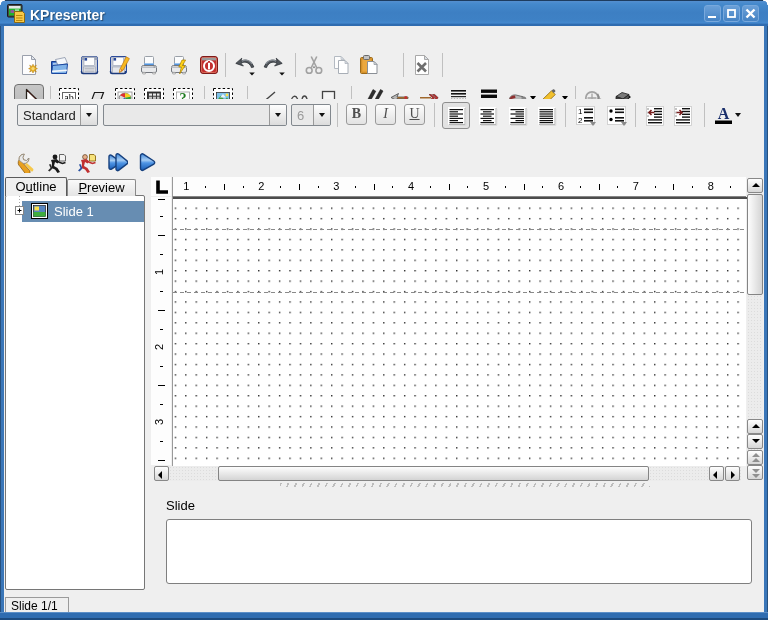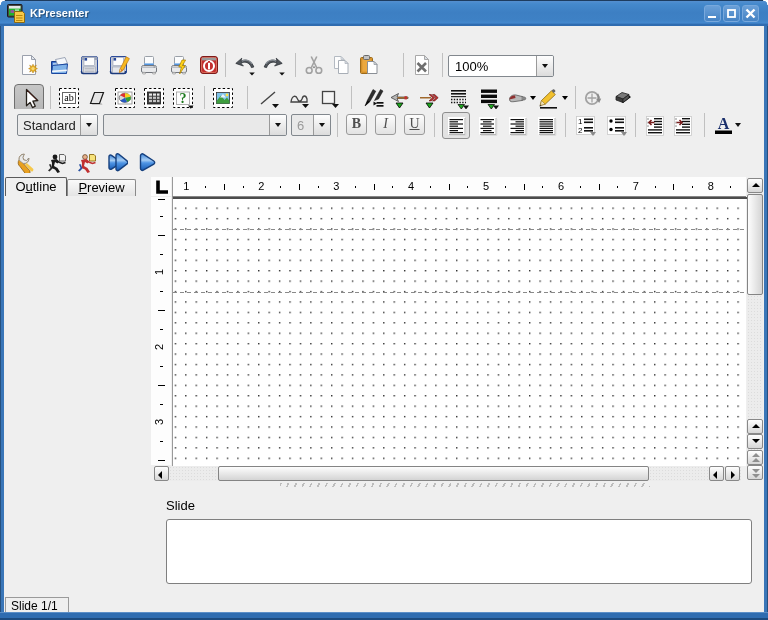--- a/index.html
+++ b/index.html
@@ -6,21 +6,21 @@
 html,body { width:768px; height:620px; overflow:hidden; }
 body { font-family:"Liberation Sans", sans-serif; font-size:13px; background:#efefef; }
 #win { position:absolute; left:0; top:0; width:768px; height:620px; background:#efefef; }
 .abs { position:absolute; }
 #titlebar { position:absolute; left:0; top:0; width:768px; height:26px;
   background:linear-gradient(180deg,#548fd0 0%,#4489cc 12%,#3d7fc3 45%,#3e81c5 75%,#4489cf 88%,#2f6cb0 93%,#2f6cb0 100%);
   border-top:1px solid #1d3c5f; }
 #borderL { position:absolute; left:0; top:26px; width:4px; height:588px; background:#3a76b8; border-left:1px solid #27517f; }
 #borderR { position:absolute; left:764px; top:26px; width:4px; height:588px; background:#3a76b8; border-right:1px solid #27517f; }
 #borderB { position:absolute; left:0; top:612px; width:768px; height:8px; background:#2f6cb0; border-bottom:2px solid #1c4a7e; border-top:1px solid #5b8ec7; }
-#title-text { position:absolute; left:30px; top:6px; color:#fff; font-weight:bold; font-size:11px; text-shadow:1px 1px 1px rgba(0,0,0,0.45); }
+#title-text { position:absolute; left:30px; top:6px; color:#fff; font-weight:bold; font-size:14px; text-shadow:1px 1px 1px rgba(0,0,0,0.45); }
 .tbtn { position:absolute; top:4px; width:17px; height:17px; border-radius:3px;
   background:linear-gradient(180deg,#6ba0d8,#4583c4); border:1px solid #78a8dc; }
 #menubar { position:absolute; left:4px; top:26px; width:760px; height:22px; background:#efefef; }
 #menubar span.mi { position:absolute; top:4px; color:#000; white-space:pre; }
 .toolbar { position:absolute; left:4px; width:760px; background:#efefef; }
 .handle { position:absolute; left:1px; top:3px; bottom:3px; width:8px;
   background-image:radial-gradient(circle 1px, #a9b4c0 55%, transparent 60%);
   background-size:4px 4px; background-position:1px 1px; }
 .tsep { position:absolute; width:1px; background:#c0c0c0; }
 .ticon { position:absolute; }
@@ -211,26 +211,20 @@
 <path d="M9.5 7.5 h6.5 l3 3 v9 h-9.5 z" fill="#fff" stroke="#8a8f96"></path>
 <path d="M16 7.5 l3 3 h-3 z" fill="#dde2e8" stroke="#8a8f96" stroke-width="0.7"></path>
       </svg>
 <div class="tsep" style="left:399px;top:5px;height:24px"></div>
 <svg class="ticon" style="left:407px;top:6px" width="22" height="22" viewBox="0 0 22 22">
         <path d="M4.5 1.5 h9 l4 4 v15 h-13 z" fill="#fff" stroke="#a9a9a9"></path>
 <path d="M13.5 1.5 l4 4 h-4 z" fill="#d8dde4" stroke="#a9a9a9"></path>
 <path d="M6.5 9 L15 17.5 M15 9 L6.5 17.5" stroke="#6f6f6f" stroke-width="2.6"></path>
       </svg>
 <div class="tsep" style="left:438px;top:5px;height:24px"></div>
-<div class="combo" style="left:444px;top:7px;width:106px;height:22px">
-        <span class="abs" style="left:6px;top:3px;font-size:13px">100%</span>
-        <div class="cbtn">
-          <div class="carr" style="left:4.5px;top:8px"></div>
-        </div>
-      </div>
 </div>
 
 <div class="toolbar" id="tb2" style="top:82px;height:32px">
 <div class="handle"></div>
 <div class="abs" style="left:10px;top:2px;width:30px;height:28px;background:linear-gradient(180deg,#c6c6c6,#b6b6b6);border:1px solid #6f6f6f;border-radius:4px"></div>
 <svg class="ticon" style="left:16px;top:5px" width="22" height="22" viewBox="0 0 22 22">
         <path d="M6.5 2.5 L6.5 18.8 L10.1 15.4 L12.5 20.6 L15.3 19.2 L12.9 14.1 L17.8 13.5 Z" fill="#fff" stroke="#26201a" stroke-width="1.3" stroke-linejoin="round"></path>
 <path d="M6.9 3.3 L17 13.2" stroke="#4a1510" stroke-width="0.9"></path>
       </svg>
 <div class="tsep" style="left:46px;top:4px;height:24px"></div>
@@ -364,21 +358,21 @@
 <path d="M14.2 12 l5 -0.5 -2 4.4 z" fill="#8a8a8a"></path>
       </svg>
 <svg class="ticon" style="left:608px;top:5px" width="22" height="22" viewBox="0 0 22 22">
         <path d="M8 14 L16 8 l3 2 L11 16 z" fill="#000"></path>
 <path d="M4 9.5 L10 5.5 L17 7.5 L11 12 z" fill="#7a7a7a" stroke="#222" stroke-width="0.8"></path>
 <path d="M4 9.5 L11 12 v3.5 L4 13 z" fill="#3c3c3c" stroke="#222" stroke-width="0.8"></path>
 <path d="M17 7.5 L11 12 v3.5 L17 11 z" fill="#555" stroke="#222" stroke-width="0.8"></path>
       </svg>
 </div>
 
-<div class="toolbar" id="tb3" style="top:109px;height:33px">
+<div class="toolbar" id="tb3" style="top:99px;height:33px">
 <div class="handle"></div>
 <div class="combo" style="left:13px;top:5px;width:81px;height:22px;background:#ececec">
         <span class="abs" style="left:5px;top:3px;font-size:13px;color:#222">Standard</span>
         <div class="cbtn">
           <div class="carr" style="left:4.5px;top:8px"></div>
         </div>
       </div>
 <div class="combo" style="left:99px;top:5px;width:184px;height:22px;background:#e9e9e9">
         <div class="cbtn">
           <div class="carr" style="left:4.5px;top:8px"></div>
@@ -552,20 +546,36 @@
             <stop offset="1" stop-color="#1a5cb4"></stop>
           </linearGradient>
         </defs>
 <path d="M4.5 4.6 a1.8 1.8 0 0 1 2.8 -1.5 L17.8 10 a1.9 1.9 0 0 1 0 3.2 L7.3 19.1 a1.8 1.8 0 0 1 -2.8 -1.5 z" fill="url(#bgrad2)" stroke="#16407e" stroke-width="1.4"></path>
       </svg>
 </div>
 
 <div id="main">
 <div class="tab" id="tab-outline">O<u>u</u>tline</div>
 <div class="tab" id="tab-preview"><u>P</u>review</div>
+<div id="treebox">
+<div id="treerow"></div>
+<div style="position:absolute;left:13px;top:0px;width:1px;height:10px;background-image:repeating-linear-gradient(0deg,#aaa 0 1px,transparent 1px 3px)"></div>
+<div id="expander">
+          <svg width="7" height="7">
+            <path d="M1.5 3.5 H5.5 M3.5 1.5 V5.5" stroke="#000" stroke-width="1"></path>
+          </svg>
+        </div>
+<svg class="abs" style="left:25px;top:7px" width="17" height="16" viewBox="0 0 17 16">
+<rect x="0.5" y="0.5" width="16" height="15" fill="#fff" stroke="#000"></rect>
+<rect x="2.5" y="2.5" width="12" height="11" fill="#5585c0" stroke="#000" stroke-width="0.6"></rect>
+<rect x="3.5" y="3.5" width="4.5" height="4" fill="#ffe24a"></rect>
+<rect x="2.5" y="9" width="12" height="4.5" fill="#3fae3f"></rect>
+</svg>
+<span id="slidetext">Slide 1</span>
+</div>
 <div id="cornerL">
         <svg width="20" height="19">
           <path d="M7 3.5 V15 H17" stroke="#000" stroke-width="3.6" fill="none"></path>
         </svg>
       </div>
 <div id="hruler">
 <span class="rnum" style="left:8.3px">1</span>
         <span class="rnum" style="left:83.2px">2</span>
         <span class="rnum" style="left:158.2px">3</span>
         <span class="rnum" style="left:233.1px">4</span>

